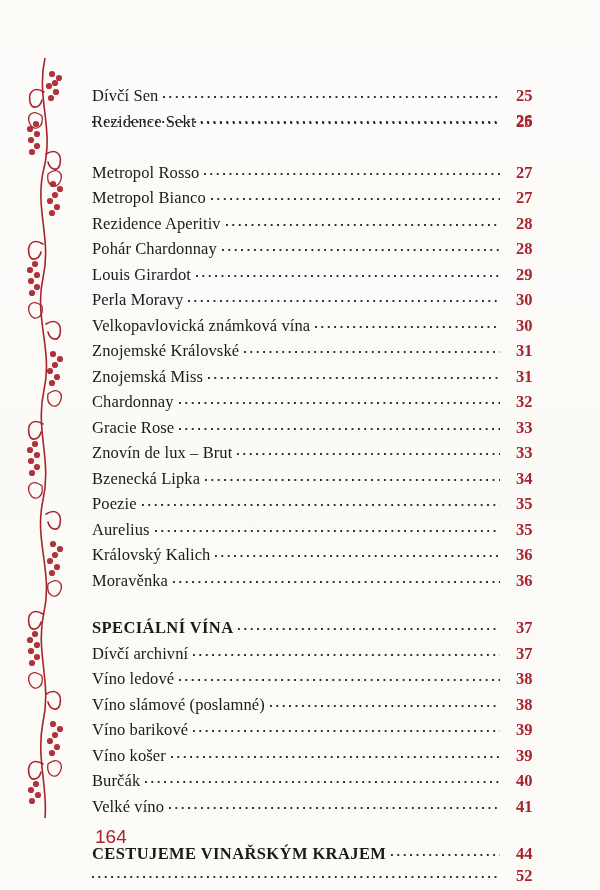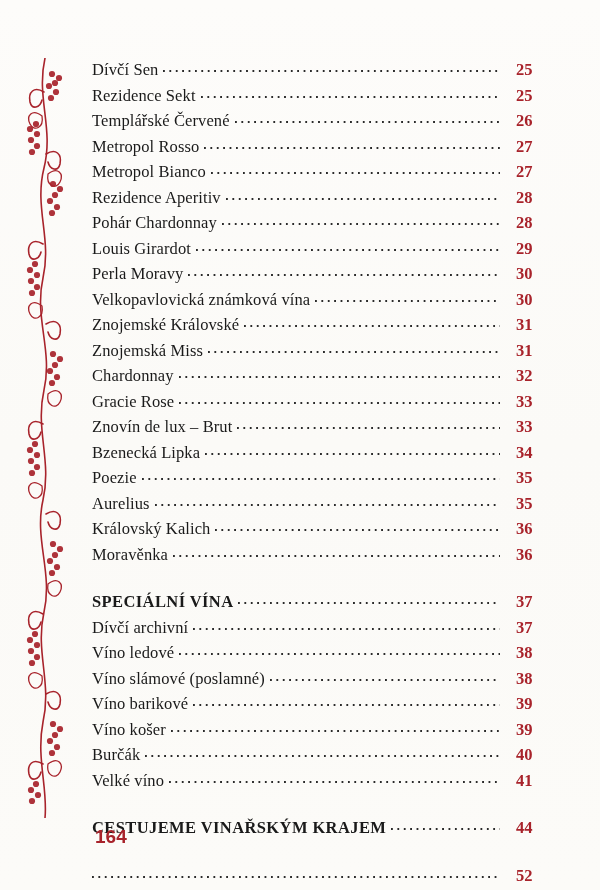--- a/index.html
+++ b/index.html
@@ -43,20 +43,21 @@
     display: flex;
     align-items: baseline;
     font-size: 16.5px;
     line-height: 1.0;
     height: 25.5px;
     white-space: nowrap;
   }
   .entry .label {
     padding-right: 5px;
     letter-spacing: 0.1px;
+    margin-top: 26px;
   }
   .entry .dots {
     flex: 1 1 auto;
     overflow: hidden;
     height: 12px;
     position: relative;
     margin: 0 4px 0 0;
   }
   .entry .dots::before {
     content: "";
@@ -86,21 +87,21 @@
 
   .gap {
     height: 22px;
   }
 
   .folio {
     position: absolute;
     left: 95px;
     top: 826px;
     color: #a8232b;
-    font-weight: bold;
+    font-weight: normal;
     font-size: 19px;
     font-family: "Liberation Sans", sans-serif;
   }
 </style>
 </head>
 <body>
 
 <div class="page"></div>
 
 <div class="vine">
@@ -219,21 +220,20 @@
       <span class="label">Dívčí Sen</span>
       <span class="dots"></span>
       <span class="page-num">25</span>
     </div>
     <div class="entry">
       <span class="label">Rezidence Sekt</span>
       <span class="dots"></span>
       <span class="page-num">25</span>
     </div>
     <div class="entry">
-      <span class="label">Templářské Červené</span>
       <span class="dots"></span>
       <span class="page-num">26</span>
     </div>
     <div class="entry">
       <span class="label">Metropol Rosso</span>
       <span class="dots"></span>
       <span class="page-num">27</span>
     </div>
     <div class="entry">
       <span class="label">Metropol Bianco</span>

